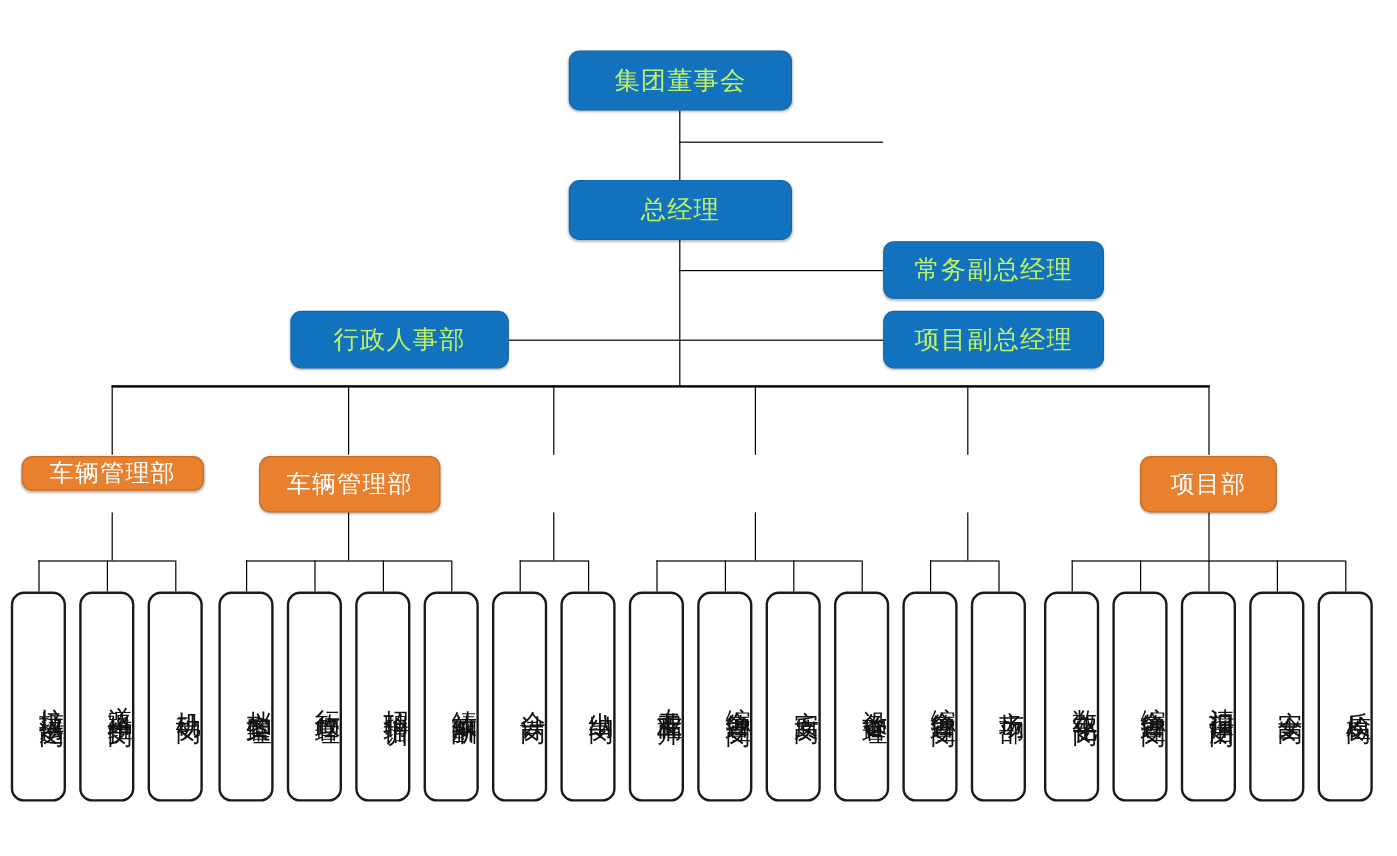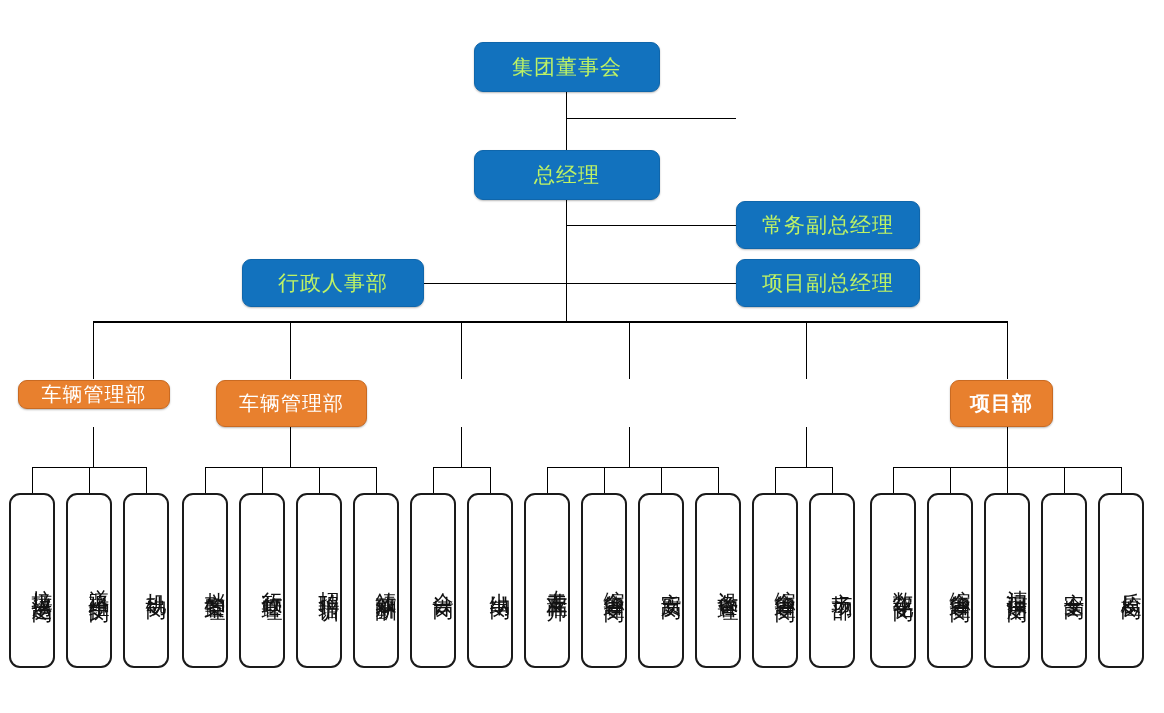--- a/index.html
+++ b/index.html
@@ -138,21 +138,21 @@
 
   <div class="box blue" style="left:242px;top:259px;width:182px;height:48px;">行政人事部</div>
 
   <div class="box orange" style="left:18px;top:380px;width:152px;height:29px;">车辆管理部</div>
 
   <div class="box orange" style="left:216px;top:380px;width:151px;height:47px;">车辆管理部</div>
 
 
 
 
-  <div class="box orange" style="left:950px;top:380px;width:103px;height:47px;font-weight:bold;">项目部</div>
+  <div class="box orange" style="left:950px;top:380px;width:114px;height:47px;">项目部</div>
 
   <div class="box leaf" style="left:9px;top:493px;width:46px;height:175px;">垃圾清运岗</div>
   <div class="box leaf" style="left:66px;top:493px;width:46px;height:175px;">道路维护岗</div>
   <div class="box leaf" style="left:123px;top:493px;width:46px;height:175px;">机动岗</div>
 
   <div class="box leaf" style="left:182px;top:493px;width:46px;height:175px;">档案管理</div>
   <div class="box leaf" style="left:239px;top:493px;width:46px;height:175px;">行政管理</div>
   <div class="box leaf" style="left:296px;top:493px;width:46px;height:175px;">招聘培训</div>
   <div class="box leaf" style="left:353px;top:493px;width:46px;height:175px;">绩效薪酬</div>
 

